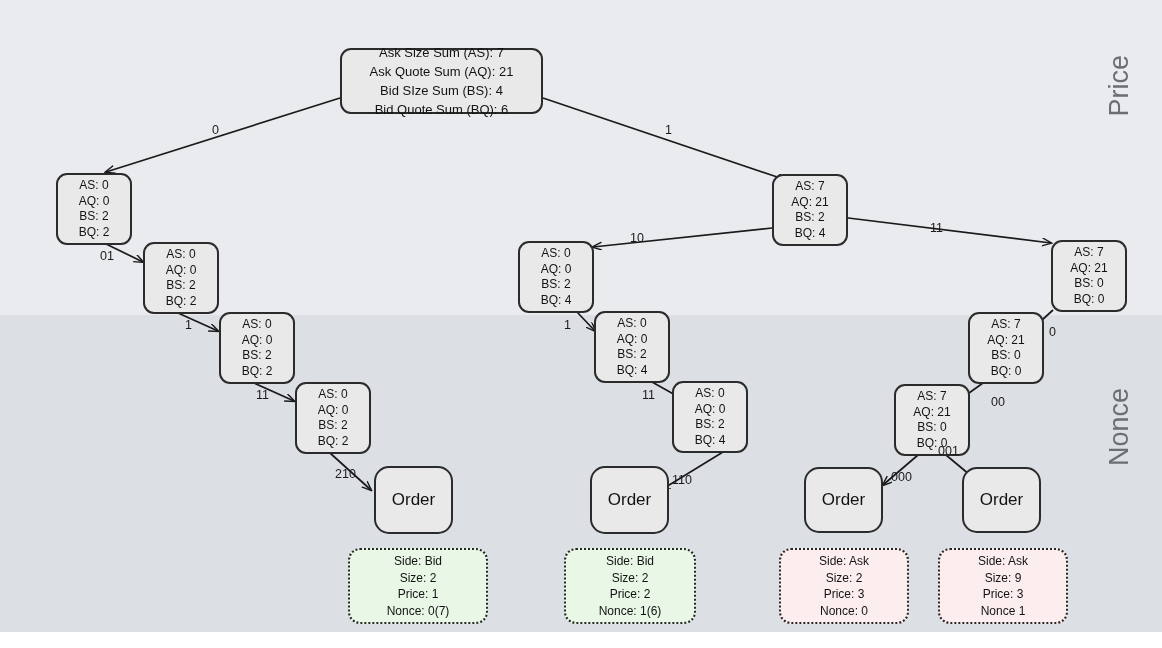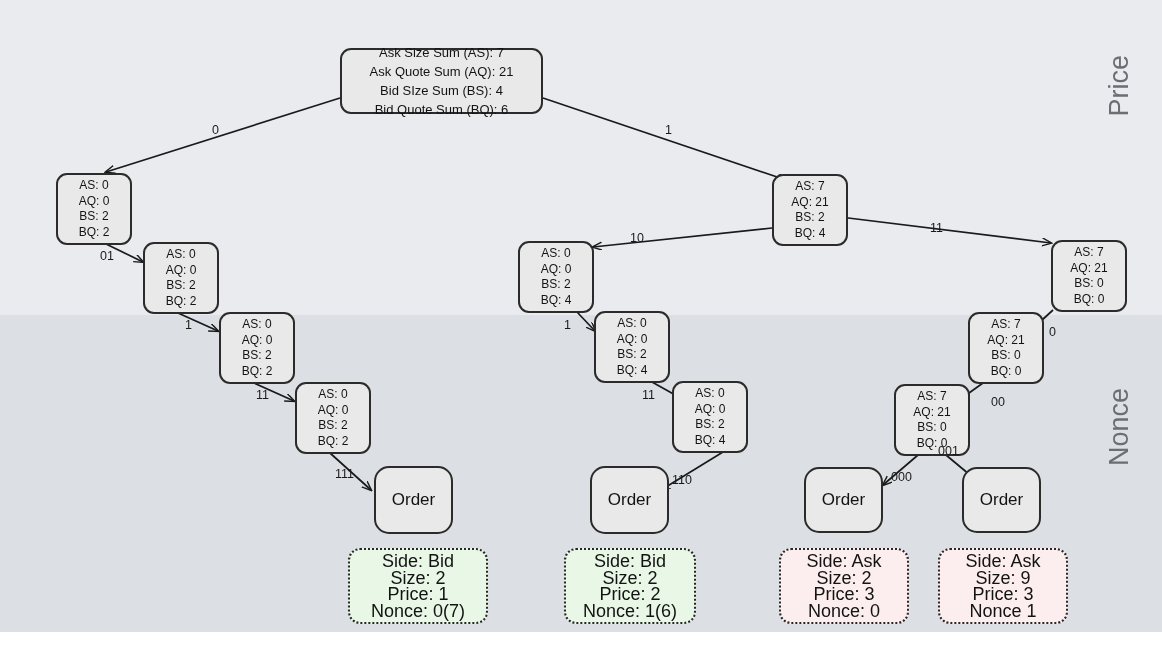--- a/index.html
+++ b/index.html
@@ -79,21 +79,21 @@
 
   .detail {
     position: absolute;
     box-sizing: border-box;
     border: 2px dotted #272727;
     border-radius: 12px;
     display: flex;
     flex-direction: column;
     align-items: center;
     justify-content: center;
-    font-size: 18px;
+    font-size: 12px;
     line-height: 16.5px;
     color: #131313;
     text-align: center;
     white-space: nowrap;
   }
   .detail.bid { background: #e8f7e6; }
   .detail.ask { background: #fceeee; }
 
   .edge-label {
     position: absolute;
@@ -239,21 +239,21 @@
 
   <div class="node order" style="left:962px; top:467px; width:79px; height:66px;">
     <span class="line">Order</span>
   </div>
 
   <div class="edge-label" style="left:212px; top:123px;">0</div>
   <div class="edge-label" style="left:665px; top:123px;">1</div>
   <div class="edge-label" style="left:100px; top:249px;">01</div>
   <div class="edge-label" style="left:185px; top:318px;">1</div>
   <div class="edge-label" style="left:256px; top:388px;">11</div>
-  <div class="edge-label" style="left:335px; top:467px;">111</div>
+  <div class="edge-label" style="left:335px; top:467px;">210</div>
   <div class="edge-label" style="left:630px; top:223px;margin-top:8px;">10</div>
   <div class="edge-label" style="left:564px; top:318px;">1</div>
   <div class="edge-label" style="left:642px; top:388px;">11</div>
   <div class="edge-label" style="left:672px; top:473px;">110</div>
   <div class="edge-label" style="left:930px; top:221px;">11</div>
   <div class="edge-label" style="left:1049px; top:325px;">0</div>
   <div class="edge-label" style="left:973px; top:395px;margin-left:18px;">00</div>
   <div class="edge-label" style="left:891px; top:470px;">000</div>
   <div class="edge-label" style="left:938px; top:444px;">001</div>
 

